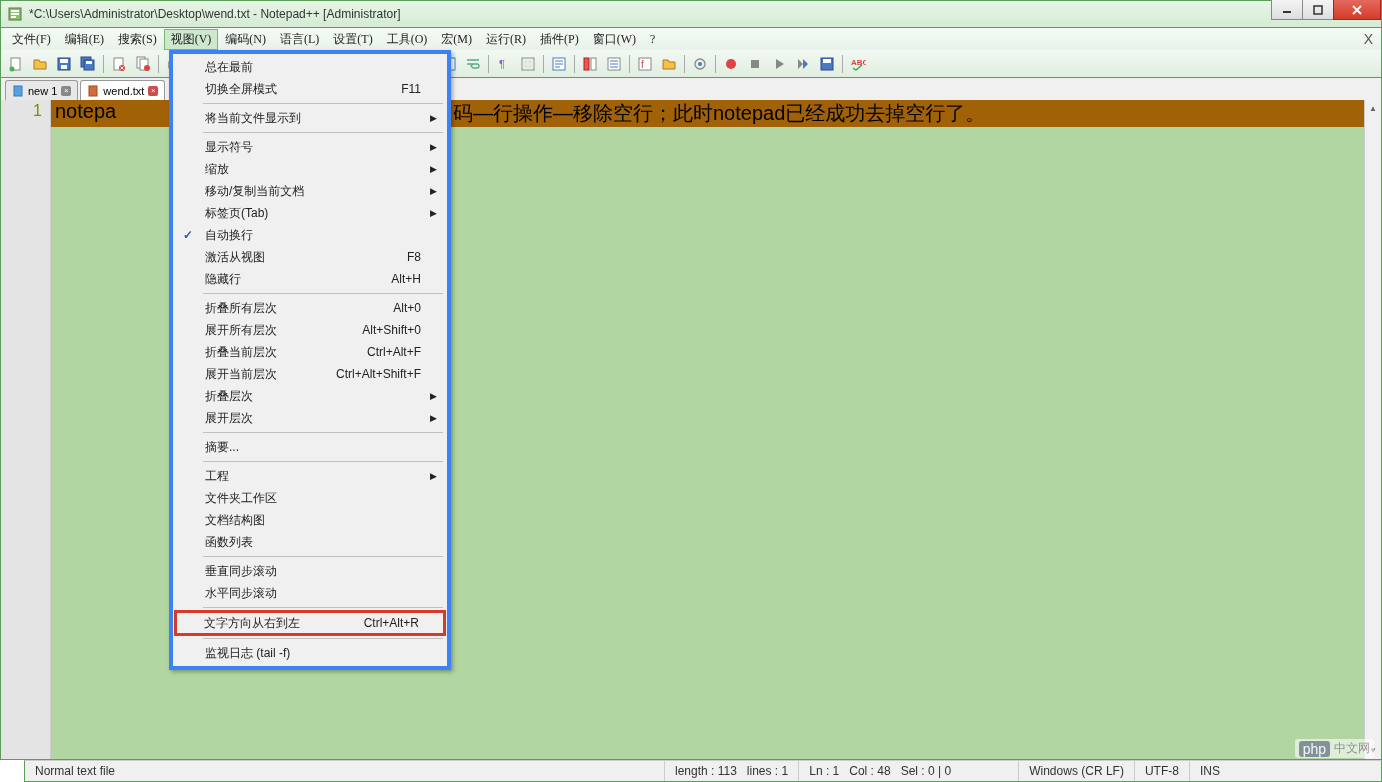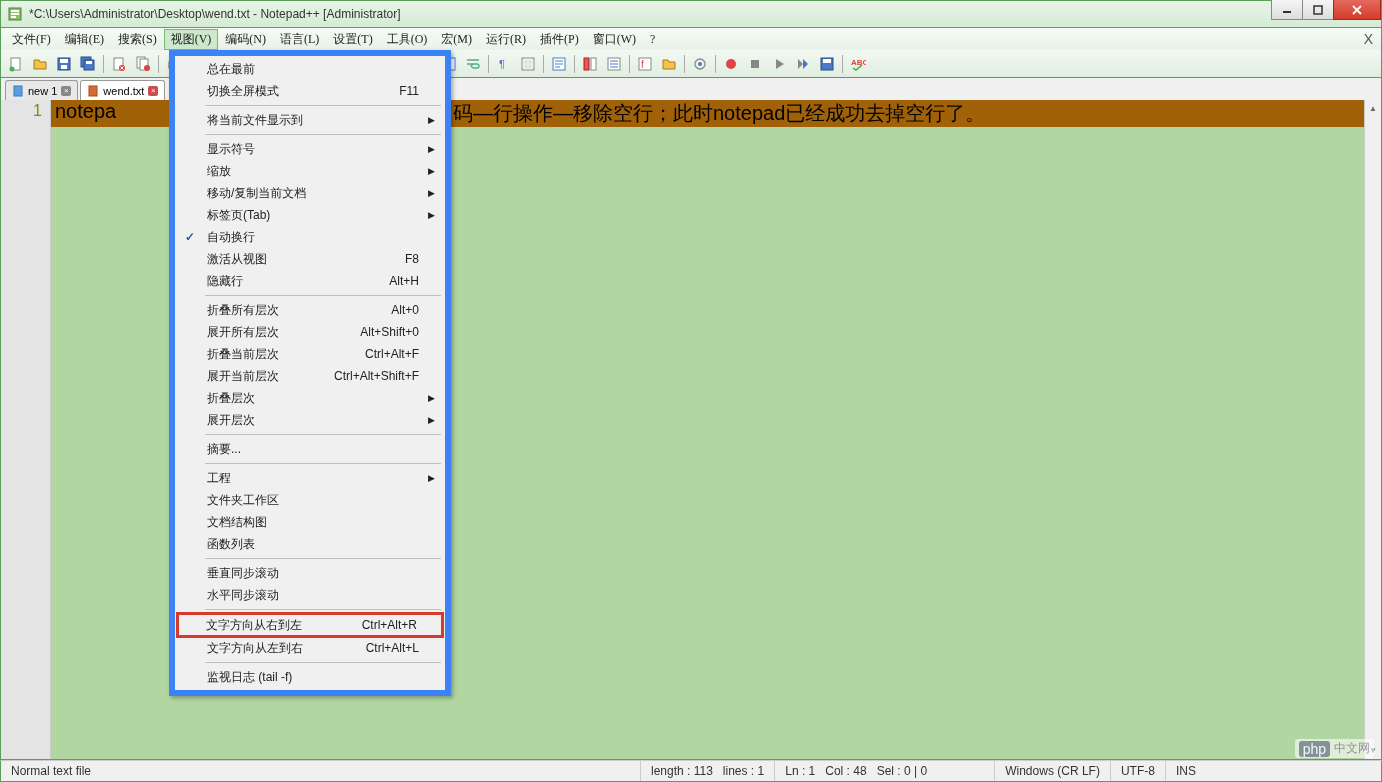--- a/index.html
+++ b/index.html
@@ -40,30 +40,30 @@
 .gutter { width: 50px; background: #e4e4e4; border-right: 1px solid #ccc; text-align: right; padding: 2px 8px 0 0; font-family: Consolas, monospace; font-size: 16px; color: #8a8a00; }
 .editor { flex: 1; background: #b2d6a1; position: relative; overflow: hidden; }
 .editor-line { font-family: Consolas, "Courier New", monospace; font-size: 20px; padding: 0 4px; white-space: nowrap; }
 .editor-line.sel { background: #a16207; color: #000; }
 .scrollbar-v { position: absolute; right: 0; top: 0; bottom: 0; width: 17px; background: #f0f0f0; border-left: 1px solid #ccc; }
 .scrollbar-v .arrow { position: absolute; left: 0; right: 0; height: 17px; display: flex; align-items: center; justify-content: center; font-size: 8px; color: #666; cursor: pointer; }
 .scrollbar-v .arrow.up { top: 0; }
 .scrollbar-v .arrow.down { bottom: 0; }
 
 
-.dropdown { position: absolute; left: 169px; top: 50px; width: 282px; background: #f0f0f0; border: 6px solid #3b82f6; box-shadow: 2px 2px 4px rgba(0,0,0,0.3); z-index: 100; padding: 2px; }
+.dropdown { position: absolute; left: 169px; top: 50px; width: 282px; background: #f0f0f0; border: 4px solid #3b82f6; box-shadow: 2px 2px 4px rgba(0,0,0,0.3); z-index: 100; padding: 2px; }
 .dropdown .dd-item { display: flex; align-items: center; height: 22px; font-size: 12px; padding: 0 24px 0 30px; position: relative; cursor: pointer; color: #222; }
 .dropdown .dd-item.highlighted { border: 3px solid #d43b2a; margin: -1px; height: 26px; padding: 0 21px 0 27px; }
 .dropdown .dd-item .shortcut { position: absolute; right: 24px; color: #222; }
 .dropdown .dd-item .submenu-arrow { position: absolute; right: 8px; font-size: 9px; }
 .dropdown .dd-item .check { position: absolute; left: 8px; color: #2a5aaa; font-weight: bold; }
 .dropdown .dd-sep { height: 1px; background: #c0c0c0; margin: 3px 2px 3px 28px; }
 
 
-.statusbar { height: 22px; background: #f0f0f0; border: 1px solid #5a9e5a; border-top: 1px solid #ccc; display: flex; align-items: center; font-size: 12px; color: #333; }
+.statusbar { height: 22px; background: #f0f0f0; border: 1px solid #5a9e5a; border-top: 1px solid #ccc; display: flex; align-items: center; font-size: 12px; color: #333; margin-left: 24px; }
 .statusbar .sb-cell { padding: 0 10px; border-right: 1px solid #ccc; height: 100%; display: flex; align-items: center; }
 .statusbar .sb-cell.first { flex: 0 0 640px; }
 
 
 .watermark { position: absolute; right: 8px; bottom: 24px; font-size: 12px; color: #888; opacity: 0.85; display: flex; align-items: center; gap: 4px; background: rgba(255,255,255,0.7); padding: 1px 4px; border-radius: 3px; }
 .watermark .wm-badge { background: #7a8599; color: #fff; padding: 0 4px; border-radius: 3px; font-size: 14px; }
 </style>
 </head>
 <body>
 
@@ -453,24 +453,20 @@
         <span>垂直同步滚动</span>
       </div>
       <div class="dd-item">
         <span>水平同步滚动</span>
       </div>
       <div class="dd-sep"></div>
       <div class="dd-item highlighted">
         <span>文字方向从右到左</span>
         <span class="shortcut">Ctrl+Alt+R</span>
       </div>
-      <div class="dd-item">
-        <span>文字方向从左到右</span>
-        <span class="shortcut">Ctrl+Alt+L</span>
-      </div>
       <div class="dd-sep"></div>
       <div class="dd-item">
         <span>监视日志 (tail -f)</span>
       </div>
     </div>
 </div>
 
 <div class="watermark">
   <span class="wm-badge">php</span>
   <span>中文网</span>

